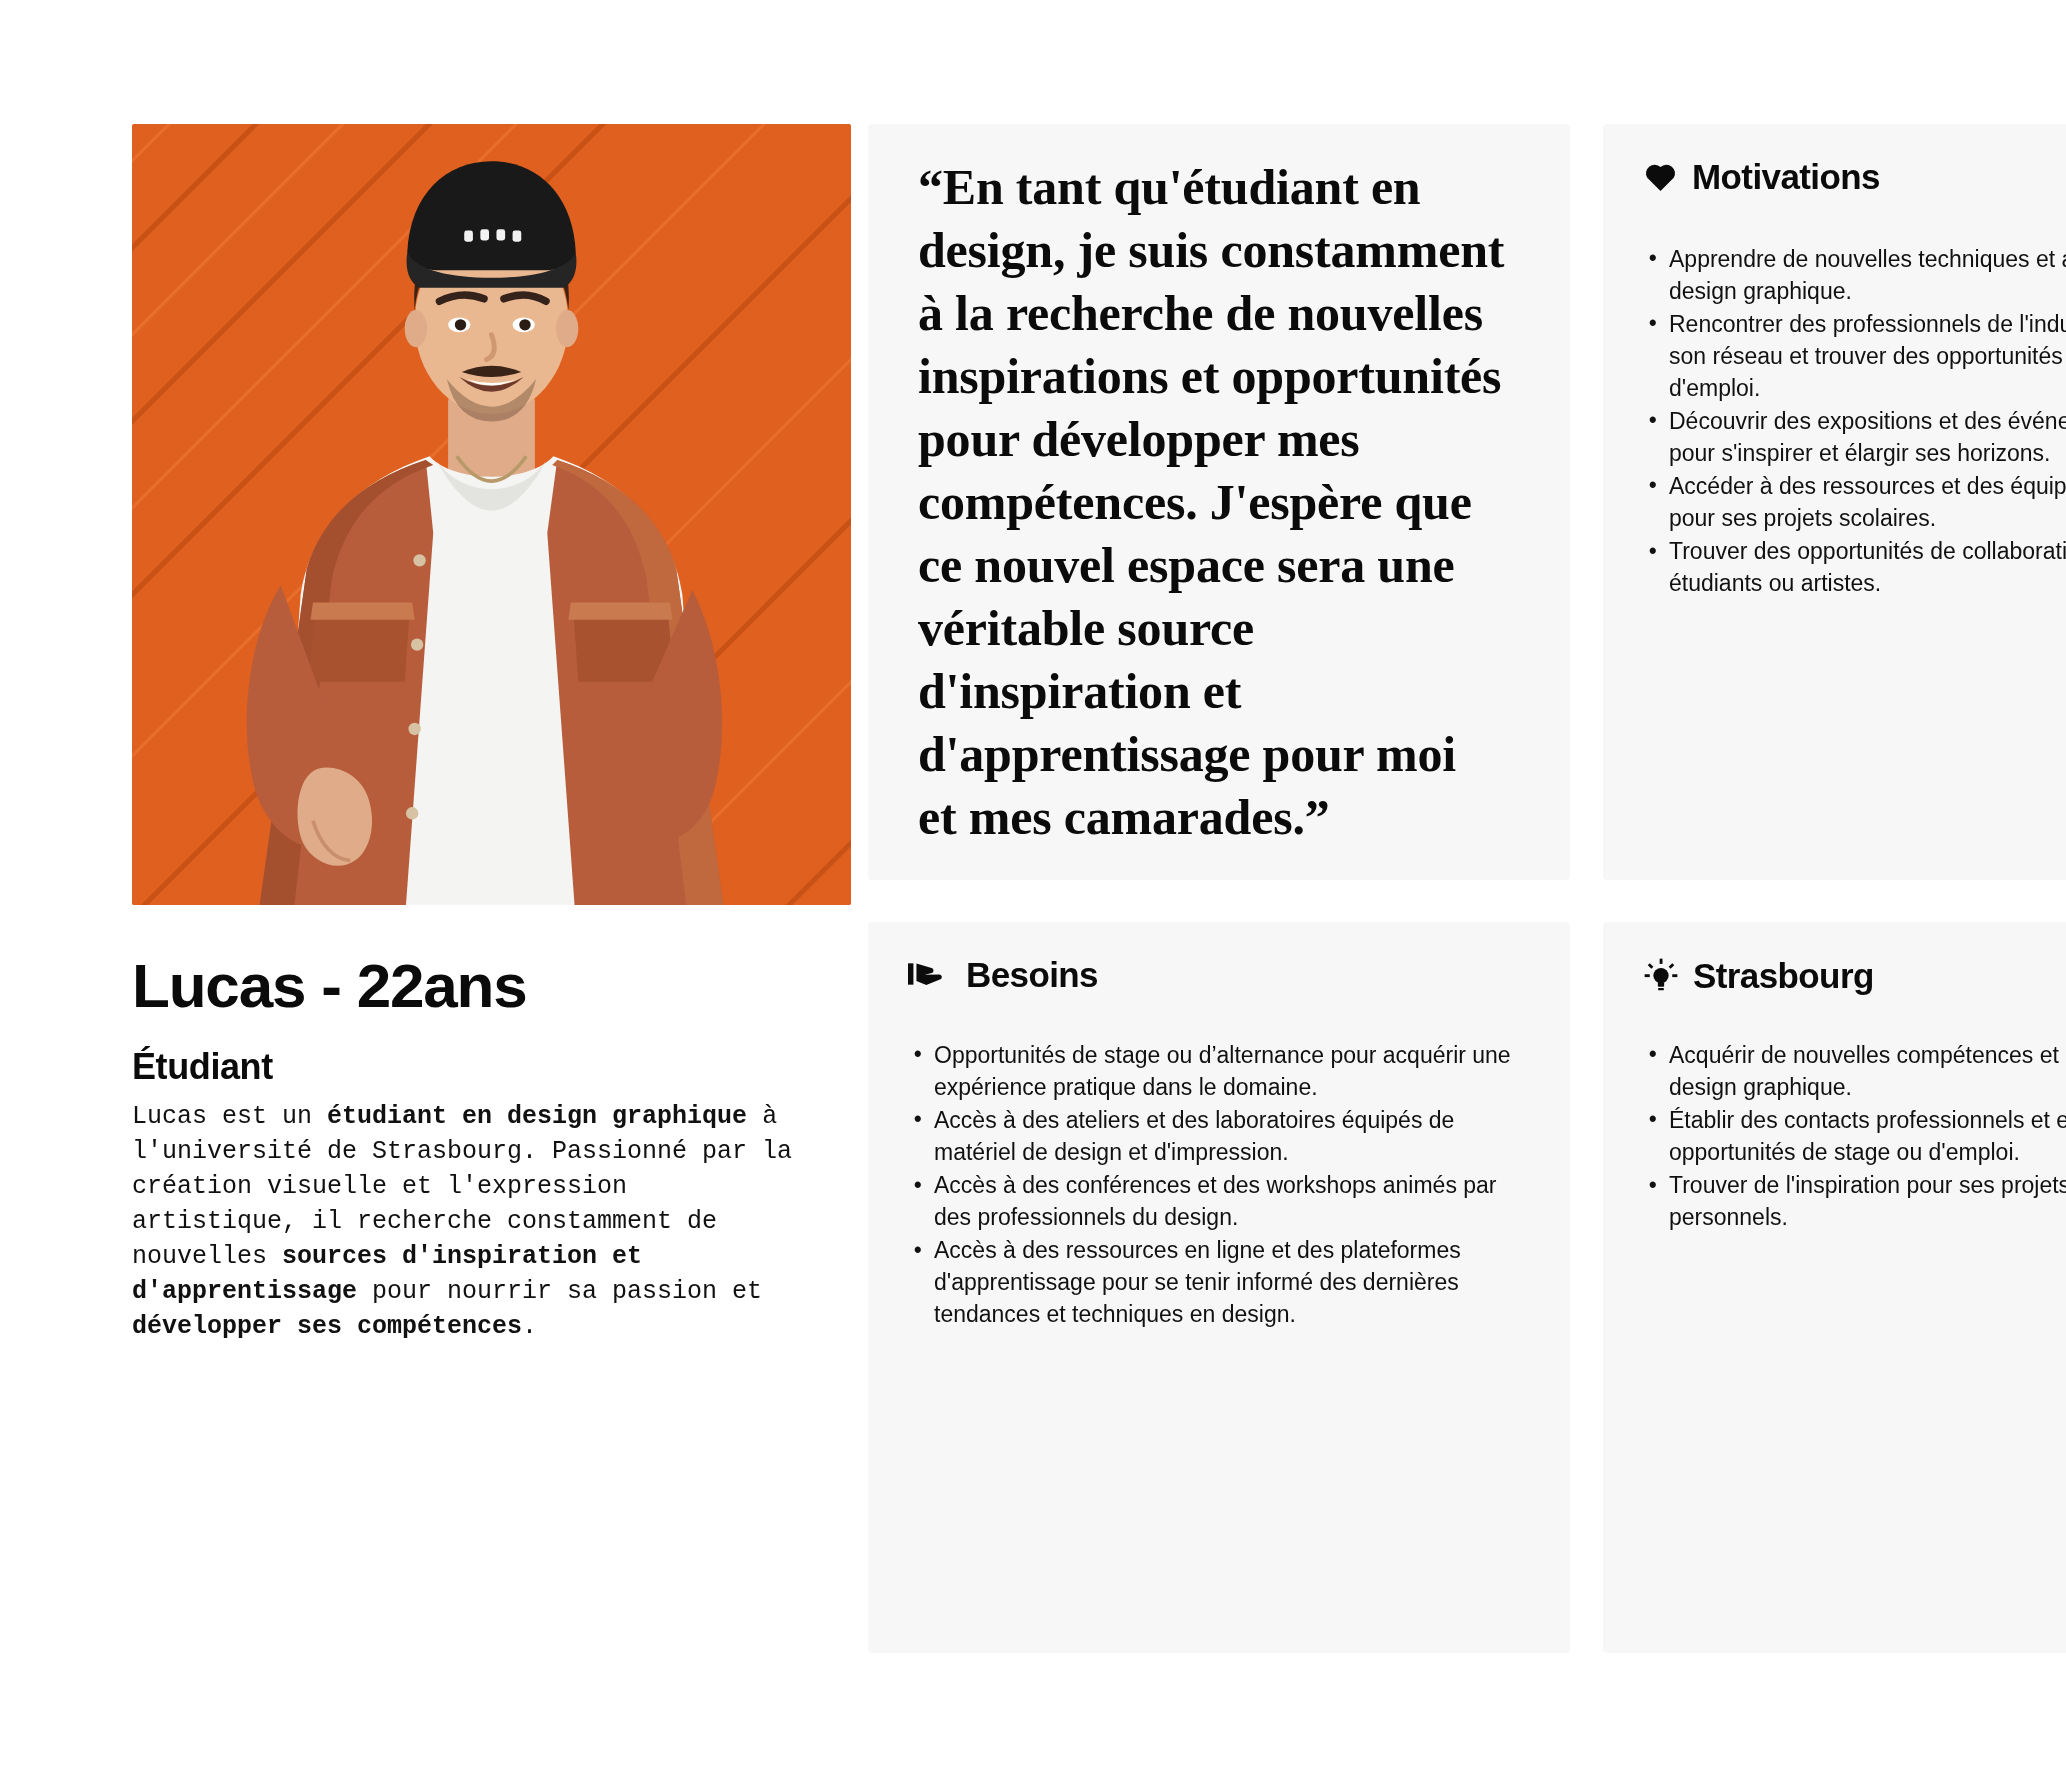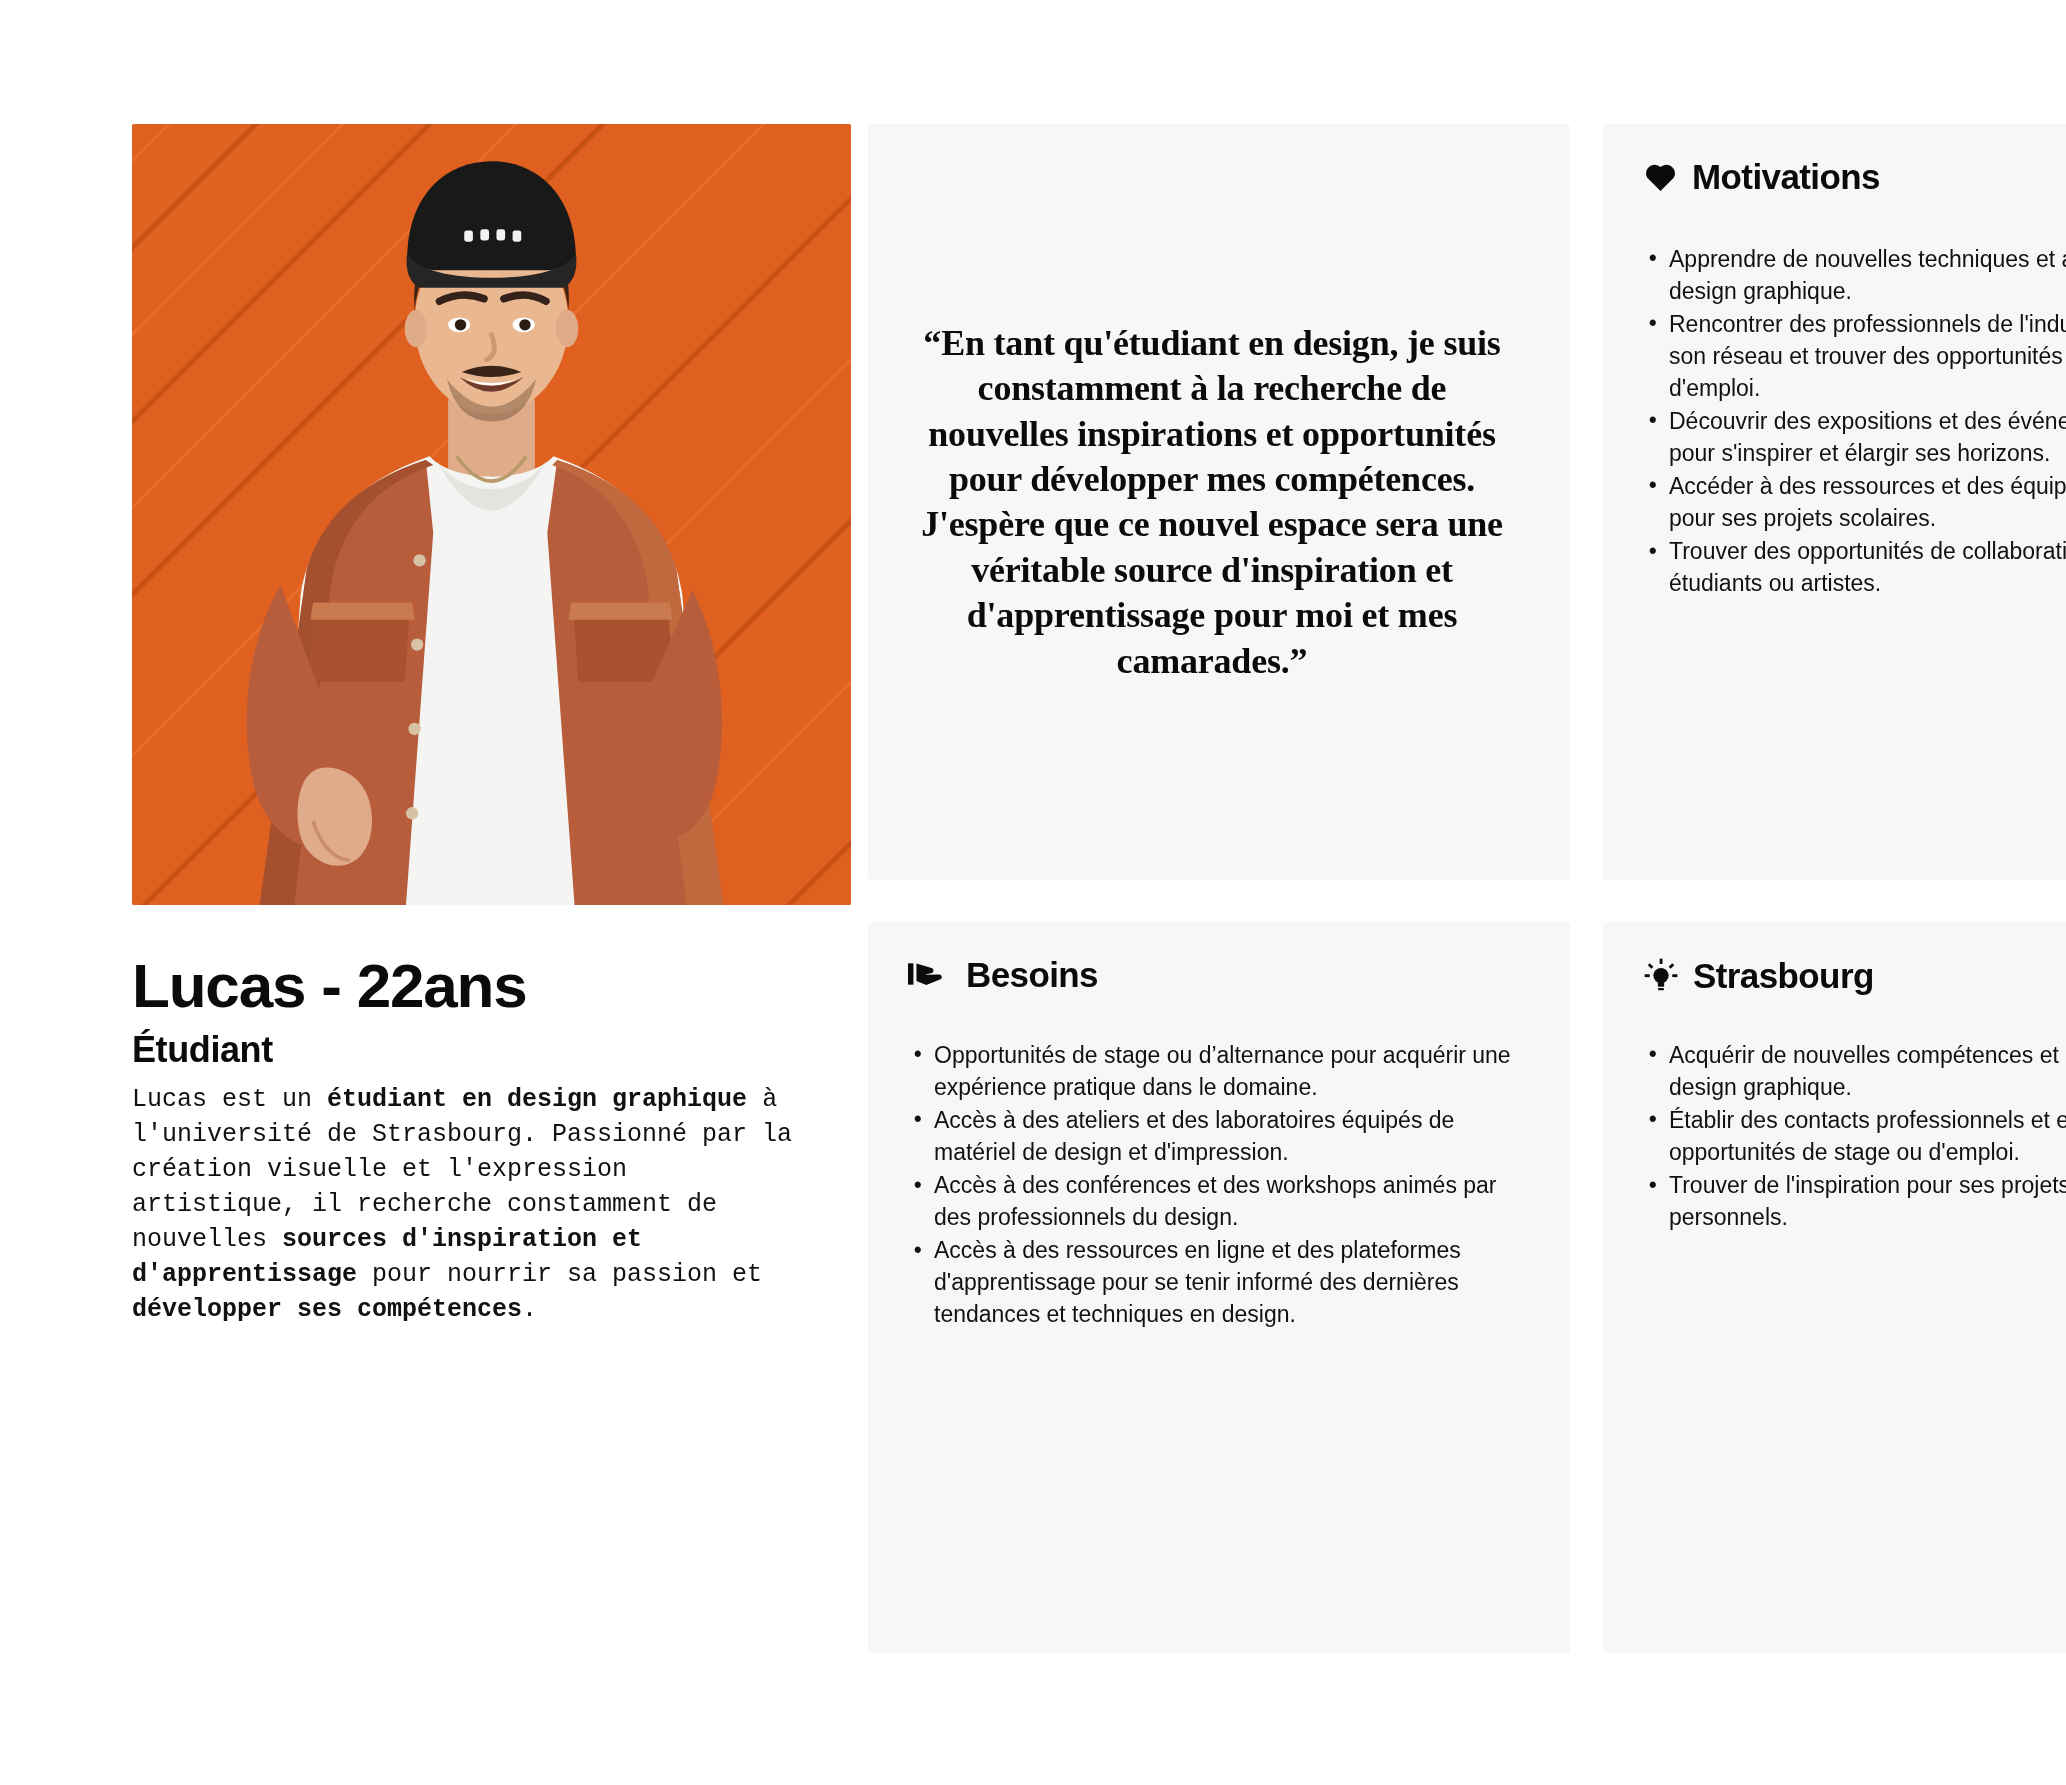--- a/index.html
+++ b/index.html
@@ -18,21 +18,21 @@
     position:relative;background:#e0601f;
   }
   .photo svg{display:block;width:100%;height:100%;}
 
   .pname{
     font-size:62px;font-weight:800;letter-spacing:-1.2px;
     margin-top:50px;line-height:1.0;color:#0b0b0b;
   }
   .prole{
     font-size:36px;font-weight:800;letter-spacing:-0.4px;
-    margin-top:15px;line-height:1.0;color:#0b0b0b;
+    margin-top:32px;line-height:1.0;color:#0b0b0b;
   }
   .bio-h{
     font-size:31px;font-weight:800;letter-spacing:-0.4px;
     margin-top:36px;line-height:1.0;color:#0b0b0b;
   }
   .bio-p{
     font-size:25px;font-weight:400;line-height:1.40;
     margin-top:14px;color:#111111;max-width:711px;font-family:Liberation Mono, monospace;
   }
   .bio-p b{font-weight:800;}
@@ -43,22 +43,22 @@
   .card-quote{left:868px;top:124px;width:702px;height:756px;}
   .card-moti {left:1603px;top:124px;width:702px;height:756px;}
   .card-beso {left:868px;top:922px;width:702px;height:731px;}
   .card-obje {left:1603px;top:922px;width:702px;height:731px;}
 
   
   .quote-text{
     position:absolute;left:50px;right:64px;top:50%;
     transform:translateY(-50%);
     font-family:"Liberation Serif", serif;
-    font-weight:700;font-size:36px;line-height:1.26;
-    text-align:center;color:#0b0b0b;letter-spacing:-0.2px;
+    font-weight:700;font-size:50px;line-height:1.26;
+    color:#0b0b0b;letter-spacing:-0.2px;
   }
 
   
   .head{display:flex;align-items:center;gap:14px;
         position:absolute;left:40px;top:35px;}
   .head .ico{display:block;flex:0 0 auto;}
   .head .ttl{font-size:35px;font-weight:800;letter-spacing:-0.6px;
              line-height:1;color:#0b0b0b;}
 
   

